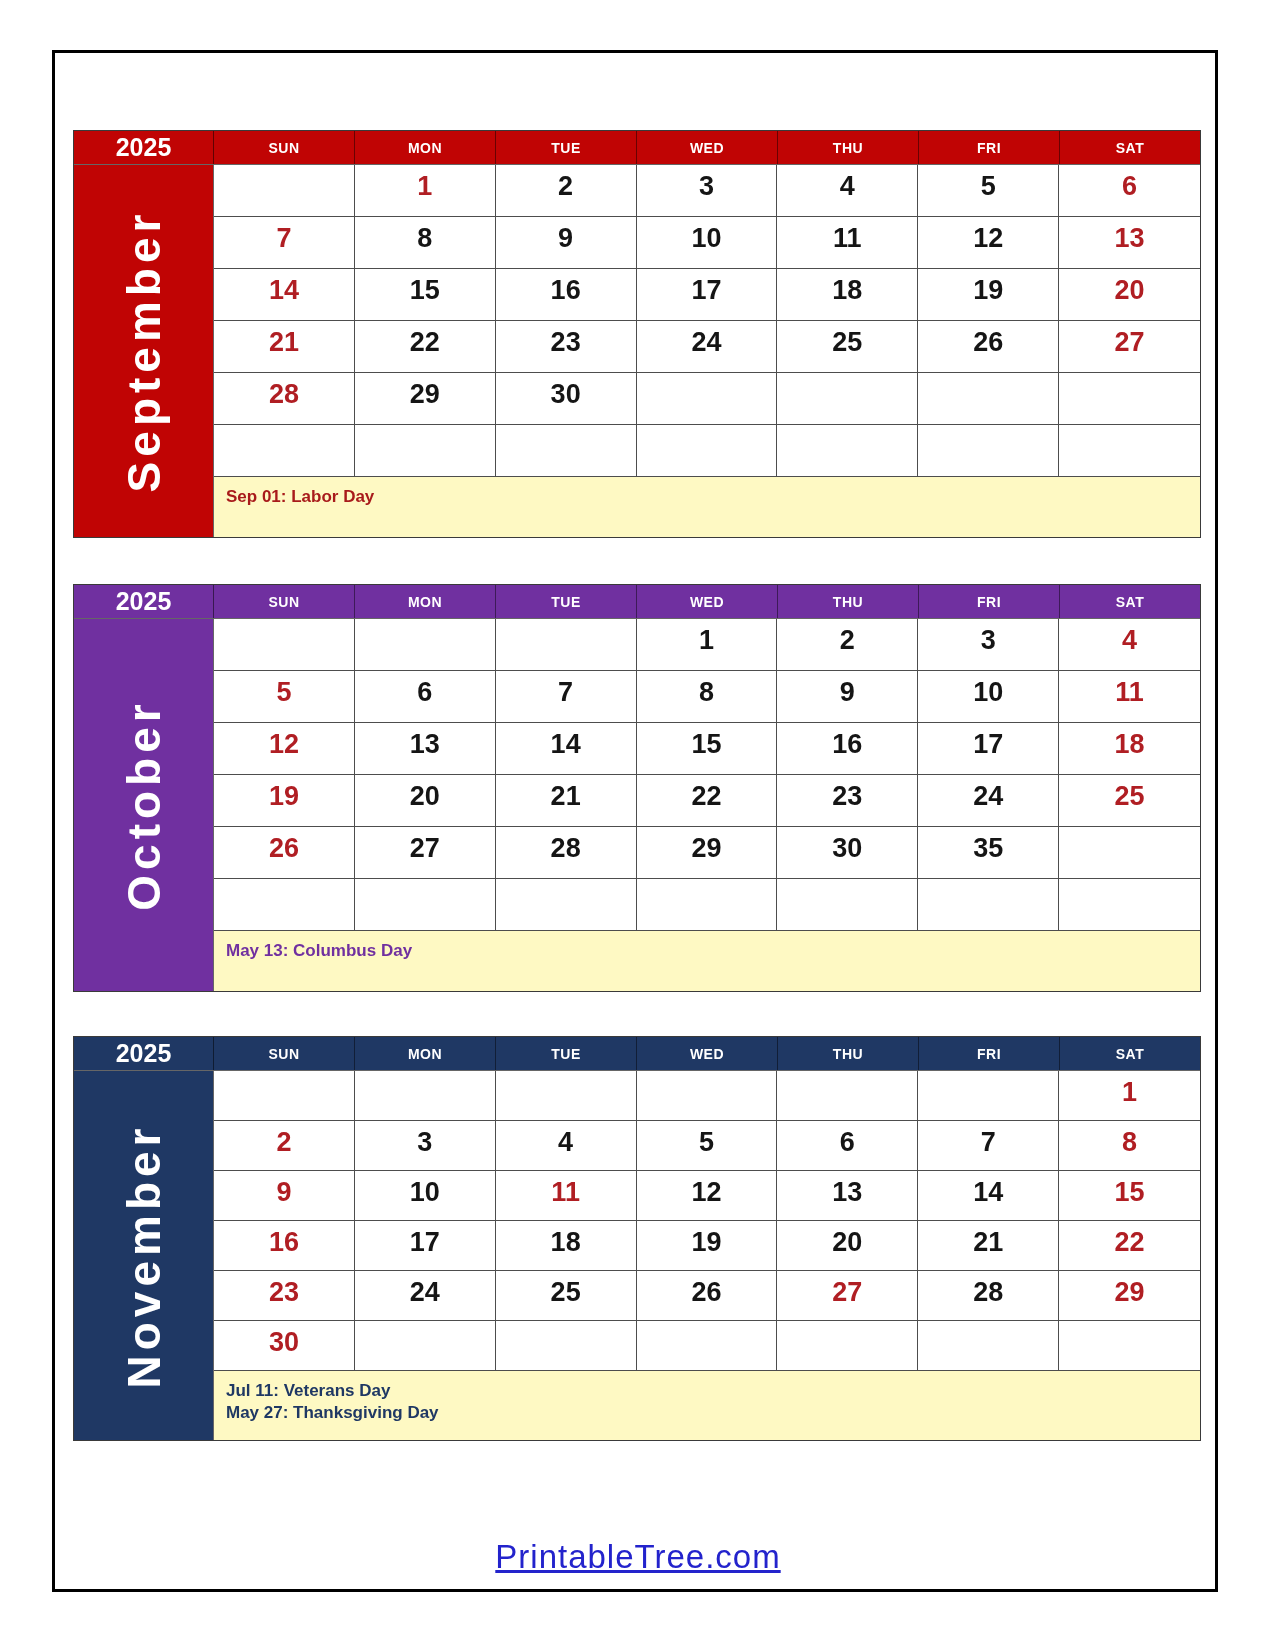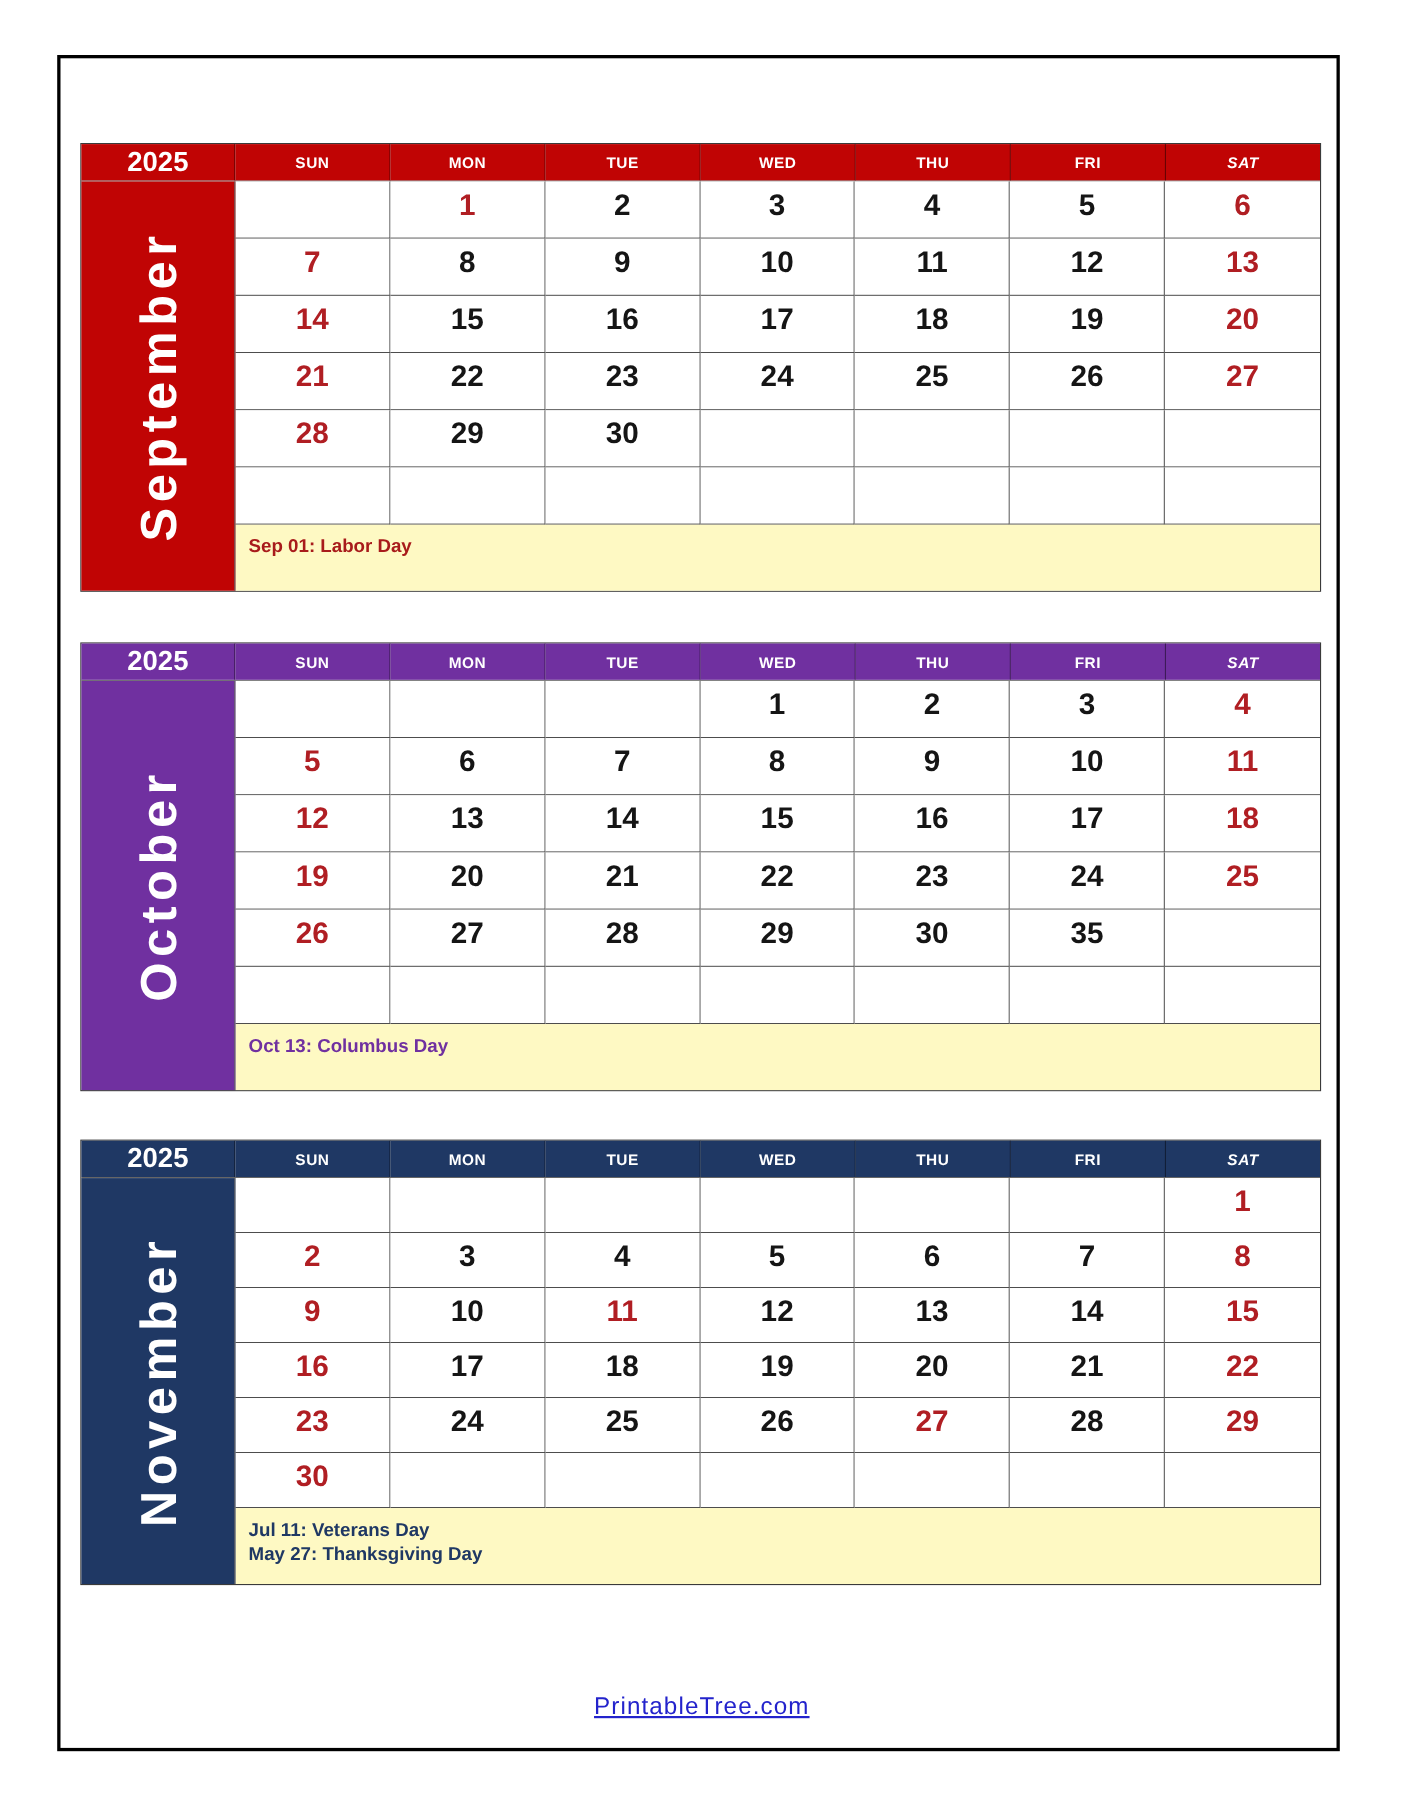--- a/index.html
+++ b/index.html
@@ -22,21 +22,21 @@
     width:140px;flex:0 0 140px;background:var(--accent);color:#fff;
     font-weight:700;font-size:25px;display:flex;align-items:center;justify-content:center;
     border-right:1px solid rgba(0,0,0,.5);box-sizing:border-box;
   }
   .dayheads{flex:1;display:flex;}
   .dayhead{
     flex:1;background:var(--accent);color:#fff;font-weight:700;font-size:14px;
     display:flex;align-items:center;justify-content:center;
     border-right:1px solid rgba(0,0,0,.45);box-sizing:border-box;letter-spacing:.5px;
   }
-  .dayhead:last-child{border-right:none;font-style:italic;}
+  .dayhead:last-child{border-right:none;}
   
   .mbody{display:flex;border-top:1px solid #666;}
   .band{
     width:140px;flex:0 0 140px;background:var(--accent);position:relative;
     border-right:1px solid #666;box-sizing:border-box;
   }
   .band-label{
     position:absolute;top:50%;left:50%;
     transform:translate(-50%,-50%) rotate(-90deg);
     white-space:nowrap;color:#fff;font-weight:700;font-size:46px;letter-spacing:5px;
@@ -57,21 +57,21 @@
     height:var(--holh);box-sizing:border-box;background:#fef9c3;
     padding:9px 0 0 12px;
   }
   .holiday-line{
     font-size:17px;font-weight:700;color:var(--holiday-color);line-height:1.3;
   }
   .footer{
     position:absolute;left:52px;top:1538px;width:1172px;text-align:center;
   }
   .footer a{
-    font-size:22px;color:var(--link-blue);text-decoration:underline;
+    font-size:33px;color:var(--link-blue);text-decoration:underline;
     font-weight:400;letter-spacing:1px;
   }
 </style>
 </head>
 <body style="--date-red: #B01E23; --link-blue: #2323CC;">
 
 <div class="page-frame"></div>
 
 <section class="month" style="top: 130px; --rowh: 52px; --holh: 60px; --accent: #C00404; --holiday-color: #A81B1B;">
   <div class="mhead">
@@ -198,21 +198,21 @@
           <div class="cell"></div>
           <div class="cell"></div>
           <div class="cell"></div>
           <div class="cell"></div>
           <div class="cell"></div>
           <div class="cell"></div>
           <div class="cell"></div>
           <div class="cell"></div>
         </div>
       <div class="holiday">
-          <div class="holiday-line">Oct 13: Columbus Day</div>
+          <div class="holiday-line">May 13: Columbus Day</div>
         </div>
     </div>
   </div>
 </section>
 
 <section class="month" style="top: 1036px; --rowh: 50px; --holh: 69px; --accent: #1F3864; --holiday-color: #1F3864;">
   <div class="mhead">
     <div class="ycell">2025</div>
     <div class="dayheads">
         <div class="dayhead">SUN</div>

